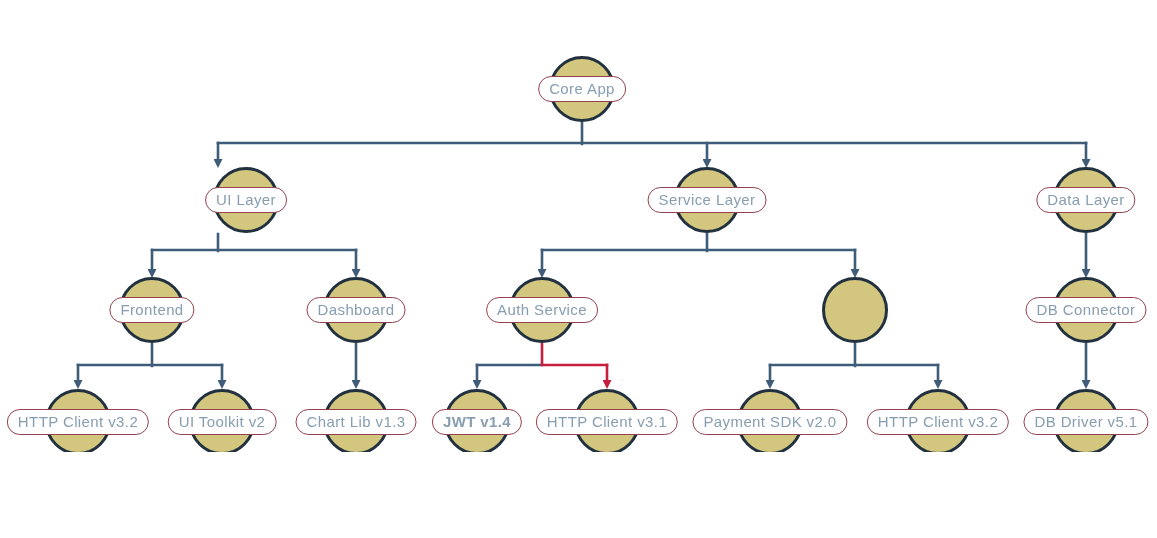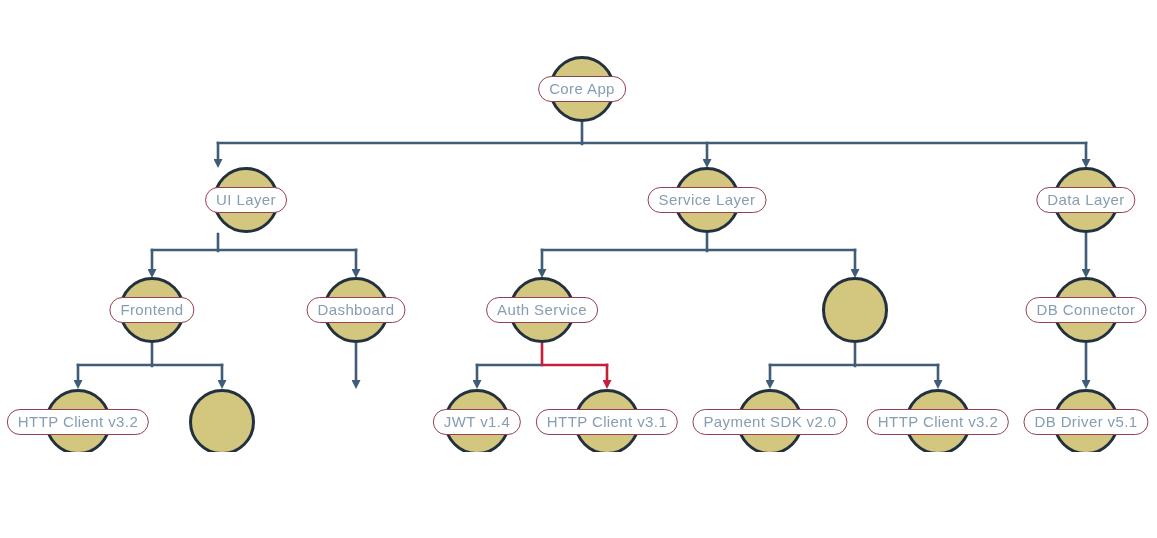--- a/index.html
+++ b/index.html
@@ -156,22 +156,27 @@
     <div class="circle"></div>
     <div class="pill">DB Connector</div>
   </div>
 
   <div class="node" style="left:78px; top:422px;">
     <div class="circle"></div>
     <div class="pill">HTTP Client v3.2</div>
   </div>
   <div class="node" style="left:222px; top:422px;">
     <div class="circle"></div>
+    <div class="pill">UI Toolkit v2</div>
   </div>
-  <div class="node" style="left:477px; top:422px;">
+  <div class="node" style="left:356px; top:422px;">
+    <div class="circle"></div>
+    <div class="pill">Chart Lib v1.3</div>
+  </div>
+  <div class="node" style="left:477px; top:422px;font-weight:bold;">
     <div class="circle"></div>
     <div class="pill">JWT v1.4</div>
   </div>
   <div class="node" style="left:607px; top:422px;">
     <div class="circle"></div>
     <div class="pill">HTTP Client v3.1</div>
   </div>
   <div class="node" style="left:770px; top:422px;">
     <div class="circle"></div>
     <div class="pill">Payment SDK v2.0</div>

